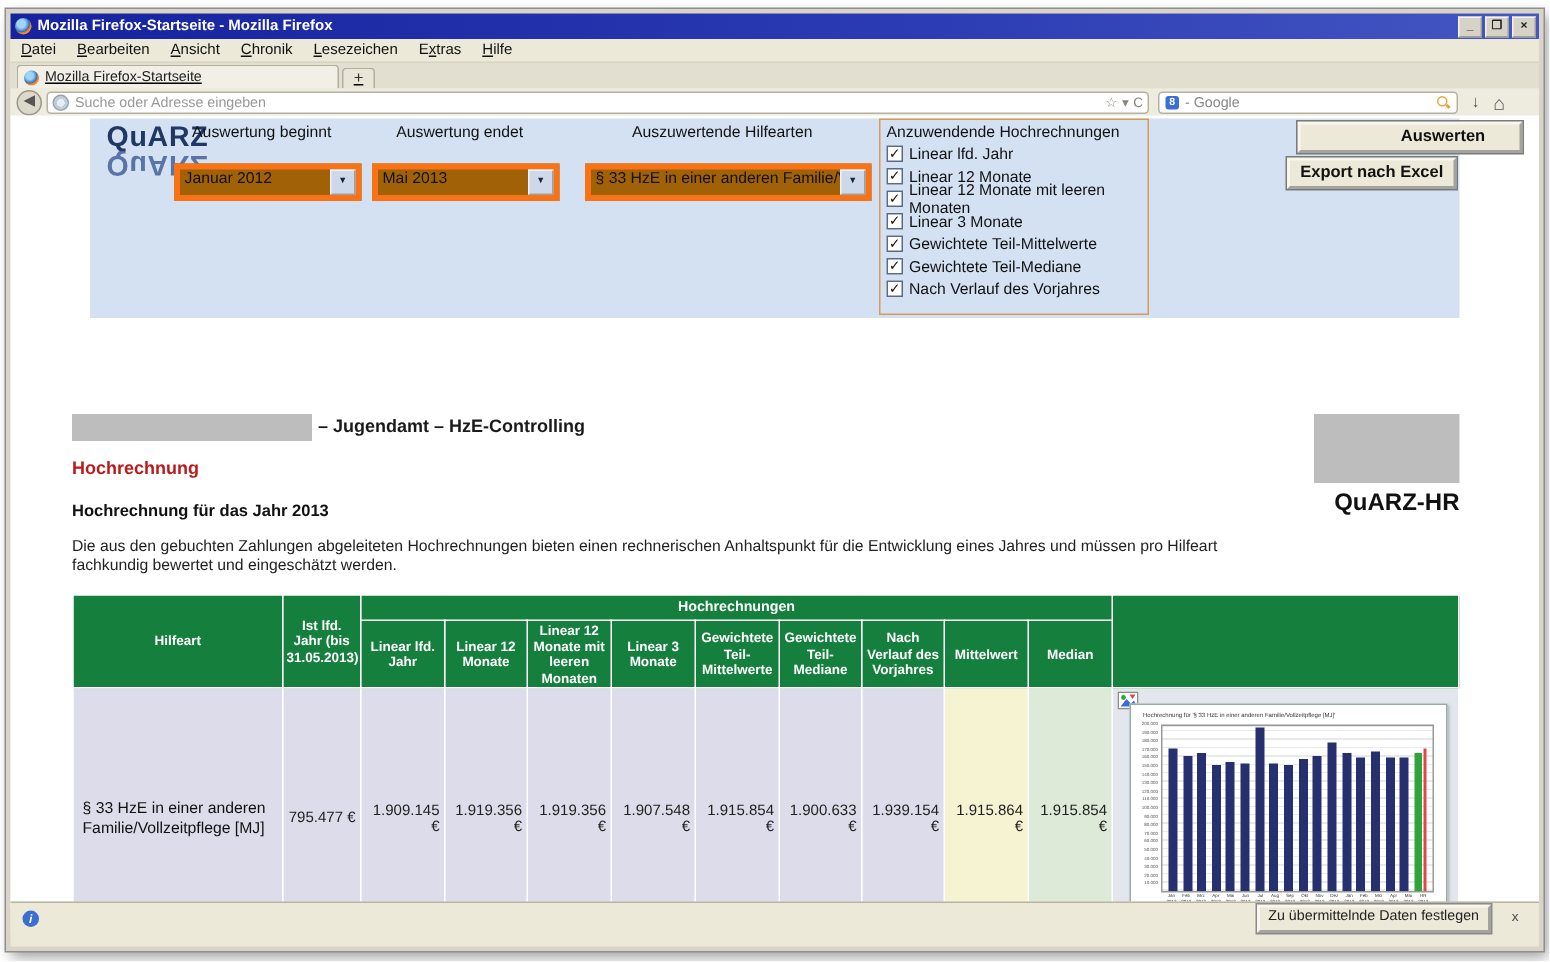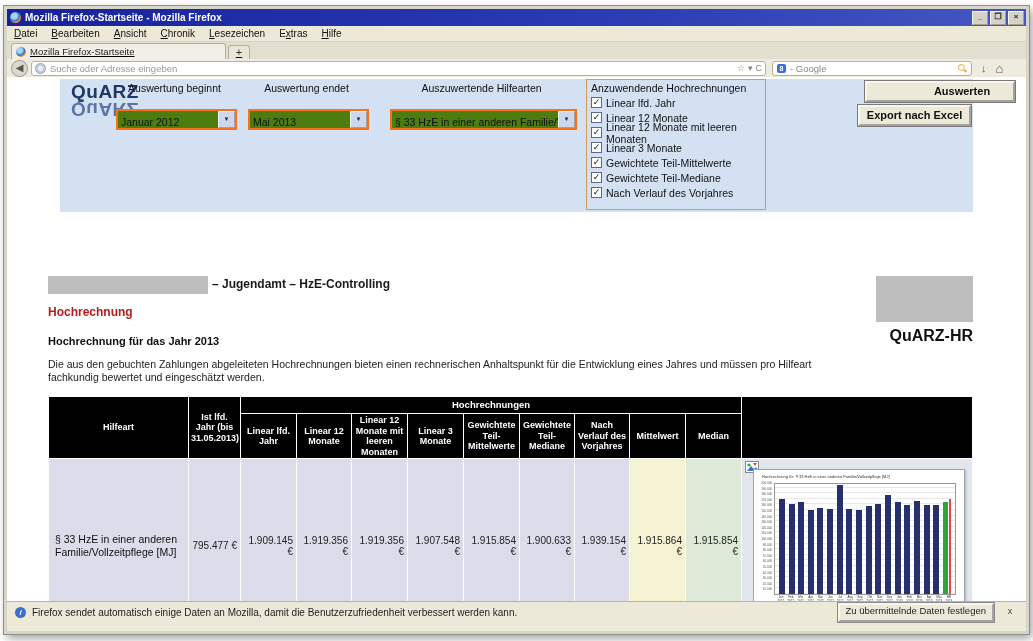--- a/index.html
+++ b/index.html
@@ -40,41 +40,41 @@
   .mag::before{content:"";position:absolute;left:0;top:0;width:5px;height:5px;border:1.5px solid #e8a43c;border-radius:50%;}
   .mag::after{content:"";position:absolute;left:6px;top:6px;width:3px;height:1.5px;background:#e8a43c;transform:rotate(45deg);}
   .navicon{font-size:11px;color:#555;margin-left:9px;}
   
   .content{position:absolute;left:0;top:68px;right:0;height:528px;background:#fff;overflow:hidden;}
   .panel{position:absolute;left:53px;top:2px;width:913px;height:133px;background:#d3e1f3;}
   .logo{position:absolute;left:11px;top:3px;color:#1f3864;font-size:19px;font-weight:bold;letter-spacing:.5px;line-height:19px;}
   .logo-reflect{position:absolute;left:11px;top:21px;color:#33508e;font-size:19px;font-weight:bold;letter-spacing:.5px;
        line-height:19px;transform:scaleY(-1);opacity:.75;}
   .fieldlabel{position:absolute;font-size:10.5px;color:#111;text-align:center;line-height:13px;}
-  .dd{position:absolute;height:17px;background:#4d7c0f;border:2px solid #f97316;display:flex;align-items:flex-end;}
+  .dd{position:absolute;height:17px;background:#a16207;border:4px solid #f97316;display:flex;align-items:flex-start;}
   .ddtext{flex:1;font-size:10.5px;color:#111;padding:0 3px;white-space:nowrap;overflow:hidden;}
   .ddbtn{flex:0 0 15px;height:15px;background:#cdd9ea;border:1px outset #eef3fa;font-size:6px;line-height:15px;
        text-align:center;color:#223;}
   .cbgroup{position:absolute;left:526px;top:0;width:180px;height:131px;border:1px solid #d89a56;padding:2px 4px;box-sizing:border-box;}
   .cbtitle{font-size:10.5px;color:#111;line-height:13px;}
   .cb{display:flex;align-items:center;gap:4px;font-size:10.5px;color:#111;height:15px;}
   .cbbox{width:9px;height:9px;background:#fff;border:1px solid #5a6a85;font-size:9px;line-height:9px;text-align:center;
        color:#111;flex:0 0 auto;}
   .btn{position:absolute;background:#ece9d8;border:2px outset #f8f6ee;outline:1px solid #7a7a7a;
        font-size:11px;font-weight:bold;color:#111;text-align:center;font-family:"Liberation Sans",sans-serif;}
   .redact{position:absolute;background:#bdbdbd;}
   .orgline{position:absolute;left:205px;top:200px;font-size:12px;font-weight:bold;color:#1a1a1a;}
   .h1{position:absolute;left:41px;top:228px;font-size:12px;font-weight:bold;color:#b91c1c;}
   .h2{position:absolute;left:41px;top:258px;font-size:11px;font-weight:bold;color:#111;}
   .brand{position:absolute;right:53px;top:250px;font-size:16px;font-weight:bold;color:#111;}
   .para{position:absolute;left:41px;top:281px;width:800px;font-size:10.5px;color:#222;line-height:13px;}
   
   table.rpt{position:absolute;left:41px;top:319px;border-collapse:collapse;table-layout:fixed;width:924px;}
   .rpt th,.rpt td{border:1px solid #fff;padding:0;vertical-align:middle;}
-  .rpt th{background:#000000;color:#fff;font-size:9px;font-weight:bold;line-height:10.5px;padding:1px 2px;}
+  .rpt th{background:#15803d;color:#fff;font-size:9px;font-weight:bold;line-height:10.5px;padding:1px 2px;}
   .rpt .grp{font-size:9.5px;height:14px;}
   .rpt td.num{font-size:10px;color:#222;text-align:right;padding-right:3px;background:#dcdcea;}
   .rpt td.hilfeart{font-size:10.5px;color:#111;text-align:left;padding-left:6px;background:#dcdcea;line-height:13px;}
   .rpt td.mw{background:#f6f3d3;}
   .rpt td.md{background:#dcead7;}
   .rpt tr.datarow td{height:173px;}
   
   .chartcell{position:relative;background:#e4e6ee !important;}
   .chartbox{position:absolute;left:11px;top:10px;width:210px;height:156px;background:#fff;border:1px solid #9aa;box-shadow:1px 1px 2px rgba(0,0,0,.25);}
   .ctitle{position:absolute;left:8px;top:4px;font-size:4px;color:#333;}
@@ -347,19 +347,18 @@
             </div>
           </td>
         </tr>
 
       </tbody>
         </table>
     </div>
 
     <div class="notif">
       <span class="info-ico">i</span>
-      <span>Firefox sendet automatisch einige Daten an Mozilla, damit die Benutzerzufriedenheit verbessert werden kann.</span>
       <span class="notifbtn">Zu übermittelnde Daten festlegen</span>
       <span class="notifclose">x</span>
     </div>
 
   </div>
 </div>
 
 </body></html>

